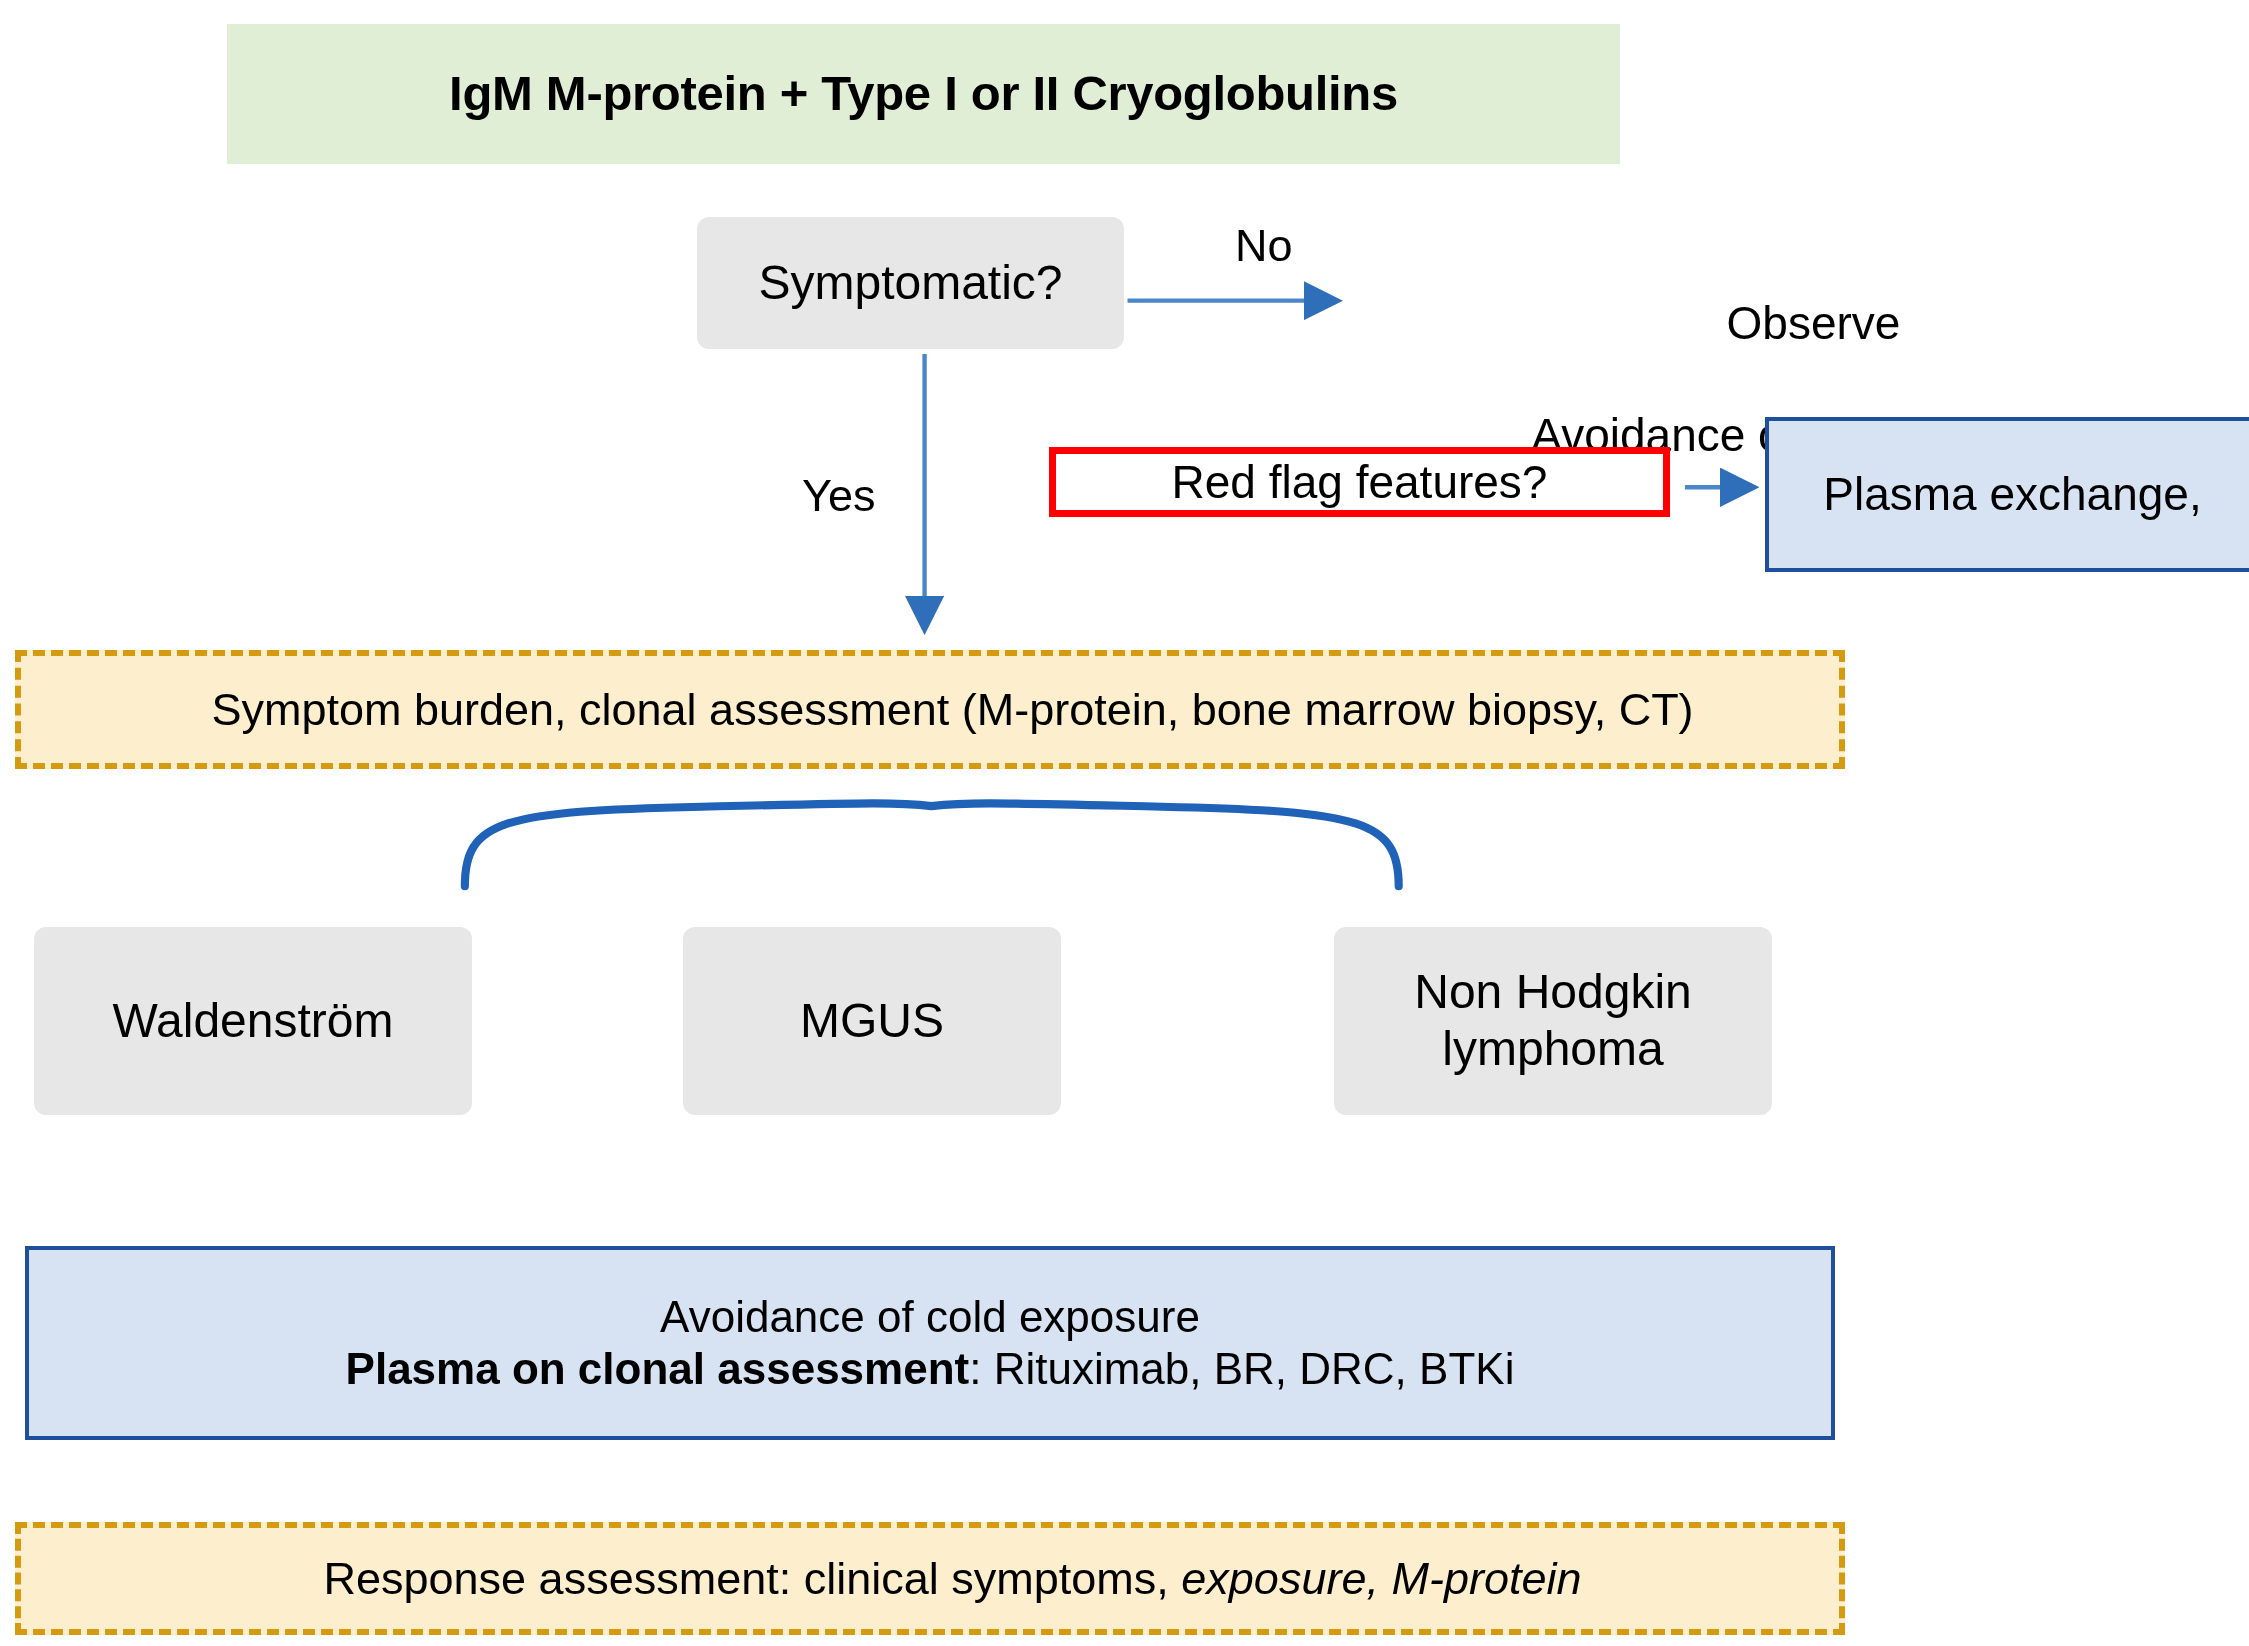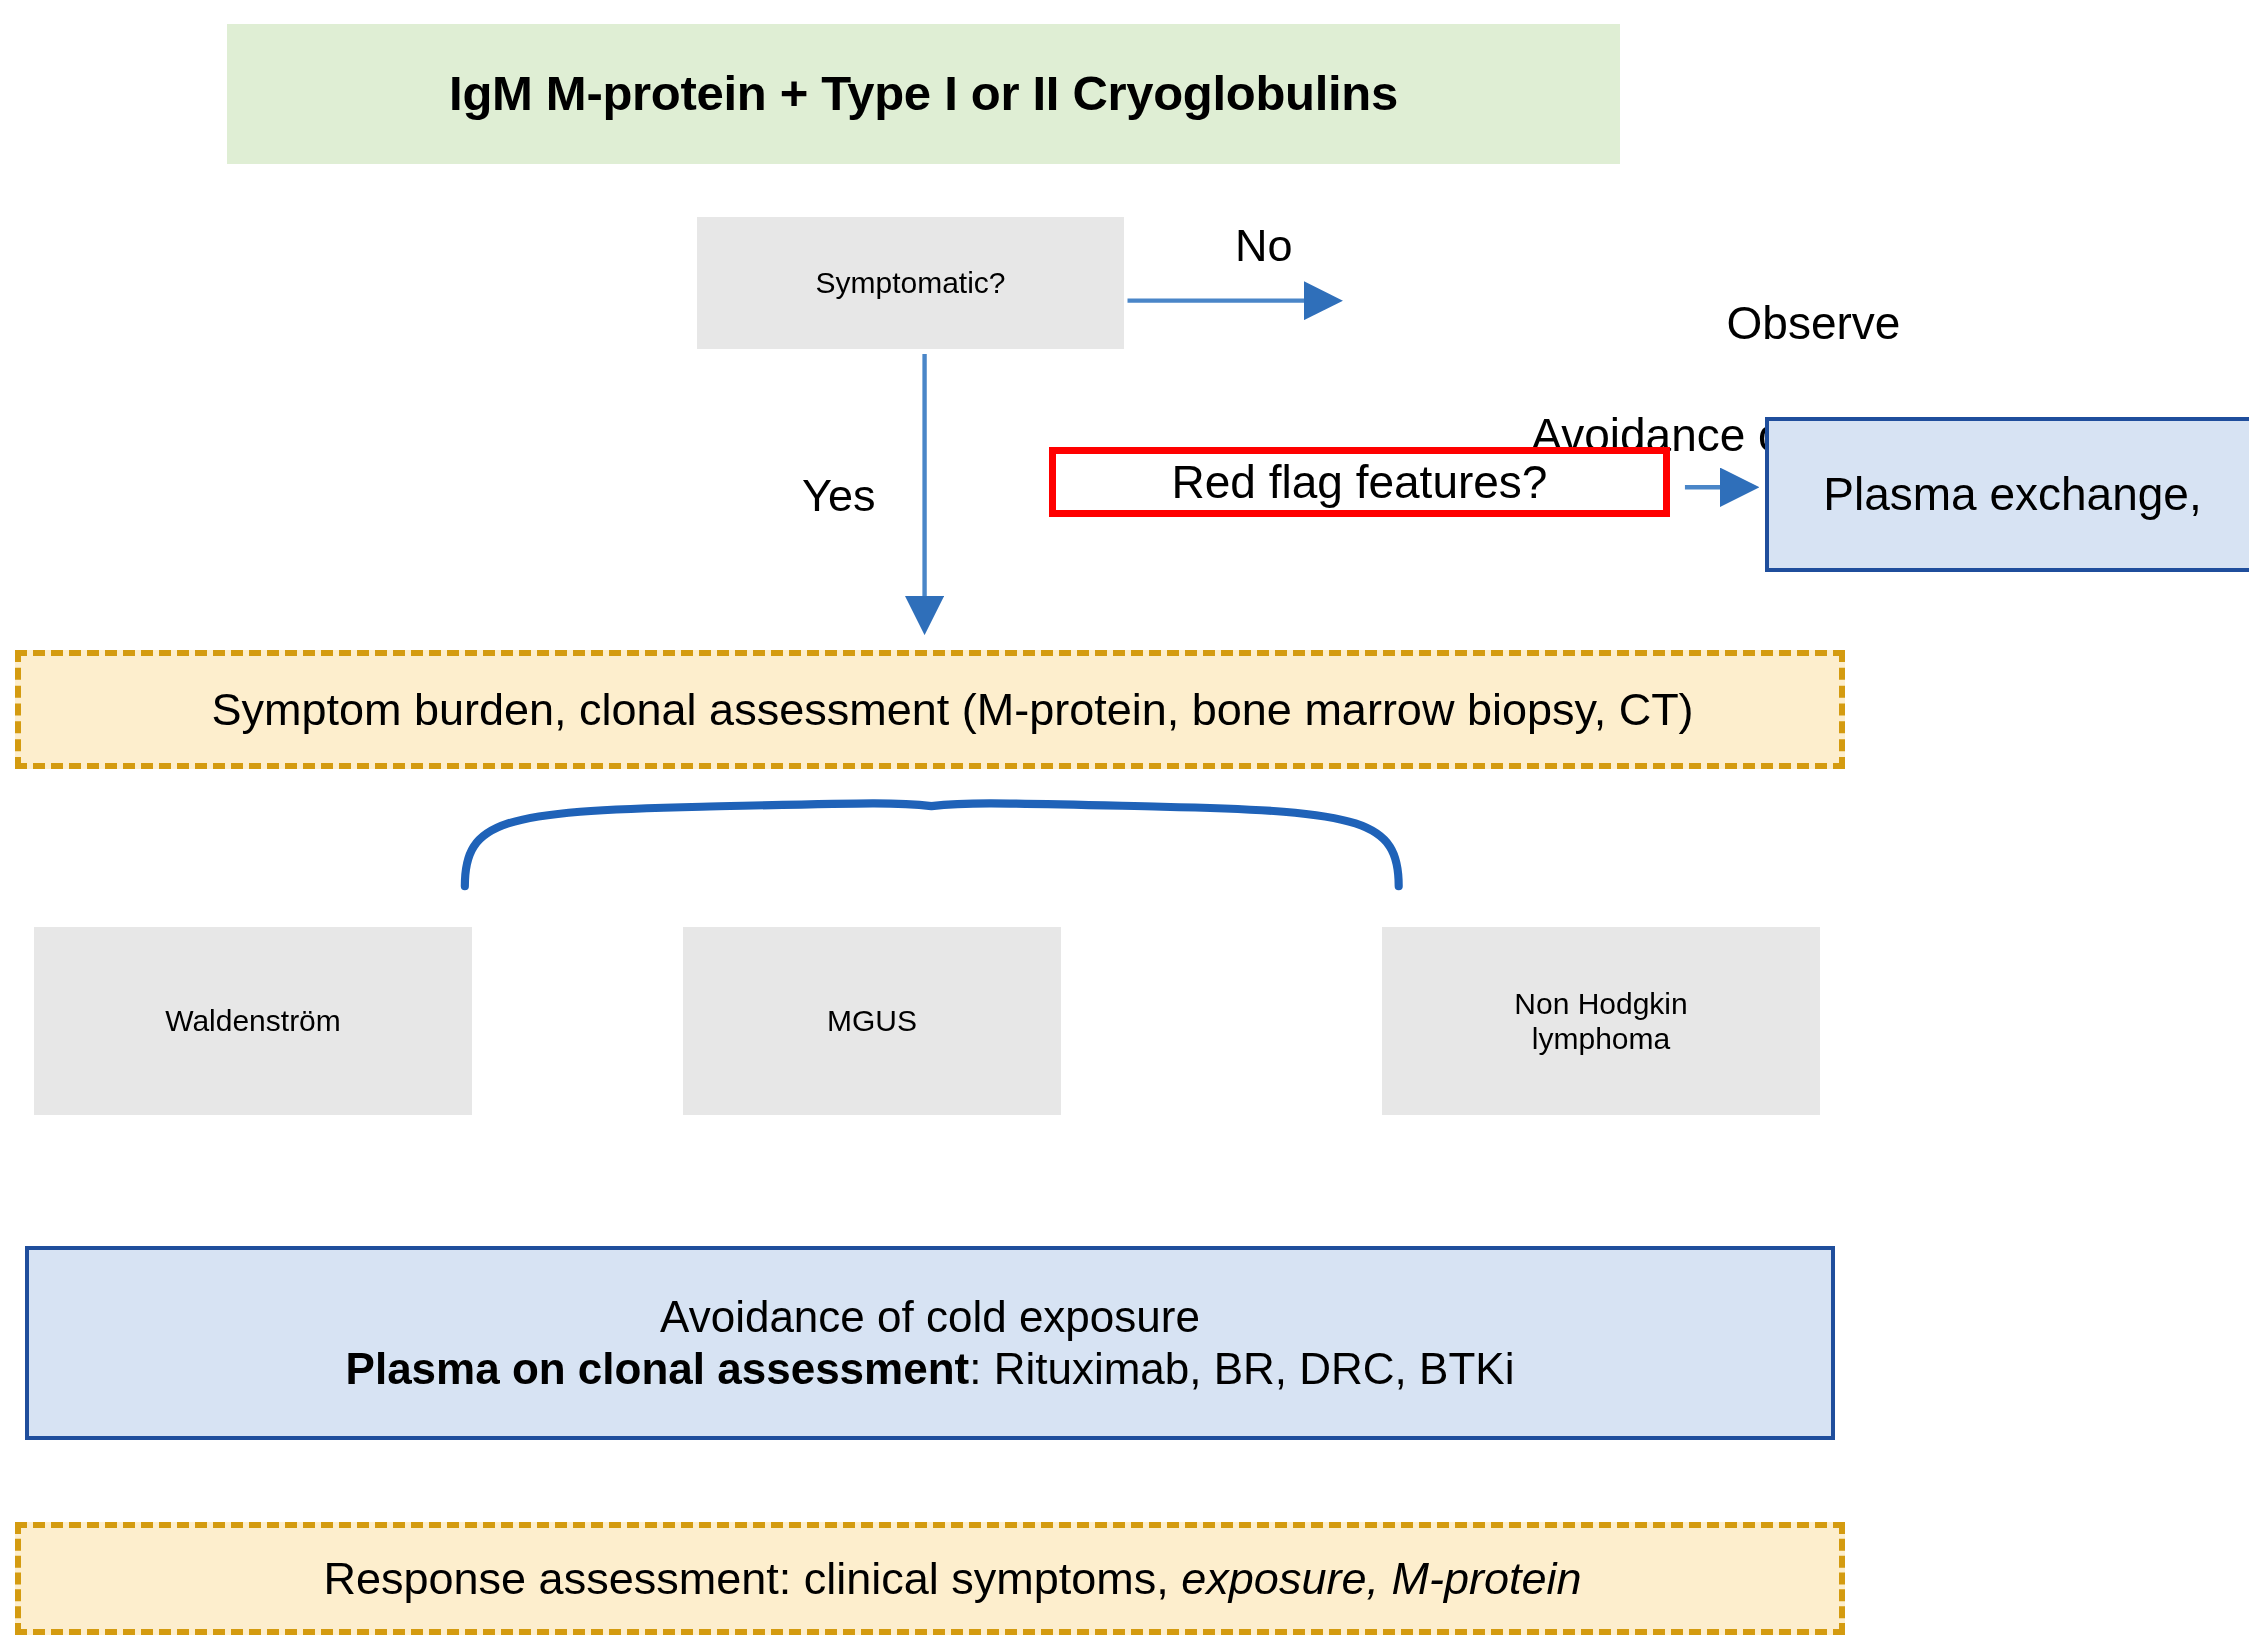--- a/index.html
+++ b/index.html
@@ -35,21 +35,22 @@
     background: #dfeed4;
     font-size: 49px;
     font-weight: bold;
     letter-spacing: -0.3px;
     margin-top: 8px;
   }
 
   
   .gray-box {
     background: #e7e7e7;
-    font-size: 30px;
+    font-size: 48px;
+    border-radius: 12px;
   }
   #symptomatic-box {
     left: 697px;
     top: 217px;
     width: 427px;
     height: 132px;
   }
   #waldenstrom-box {
     left: 34px;
     top: 927px;
@@ -211,21 +212,21 @@
       <div>Plasma exchange,</div>
     </div>
   </div>
 
   <div class="box dashed-box" id="assessment-box">Symptom burden, clonal assessment (M-protein, bone marrow biopsy, CT)</div>
 
   <div class="box gray-box" id="waldenstrom-box">Waldenström</div>
 
   <div class="box gray-box" id="mgus-box">MGUS</div>
 
-  <div class="box gray-box" id="nhl-box" style="white-space:pre-line;margin-left:48px;">Non Hodgkin
+  <div class="box gray-box" id="nhl-box" style="white-space:pre-line;">Non Hodgkin
 lymphoma</div>
 
   <div class="box blue-box" id="treatment-box">
     <div class="line1">Avoidance of cold exposure</div>
     <div class="line2">
       <span class="bold">Plasma on clonal assessment</span><span>: Rituximab, BR, DRC, BTKi</span>
     </div>
   </div>
 
   <div class="box dashed-box" id="response-box">

